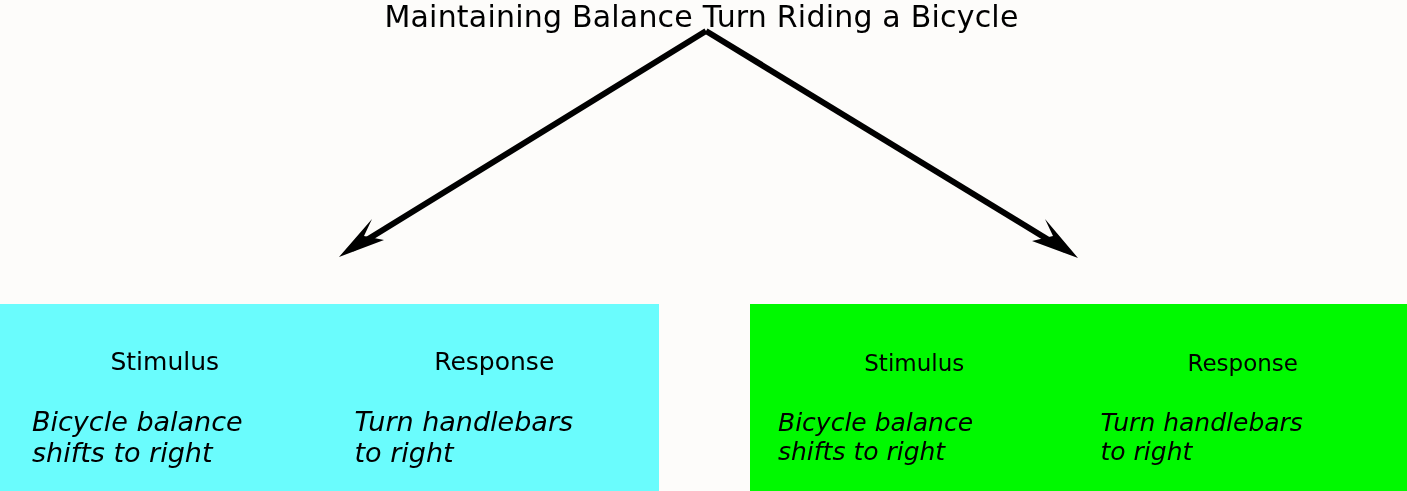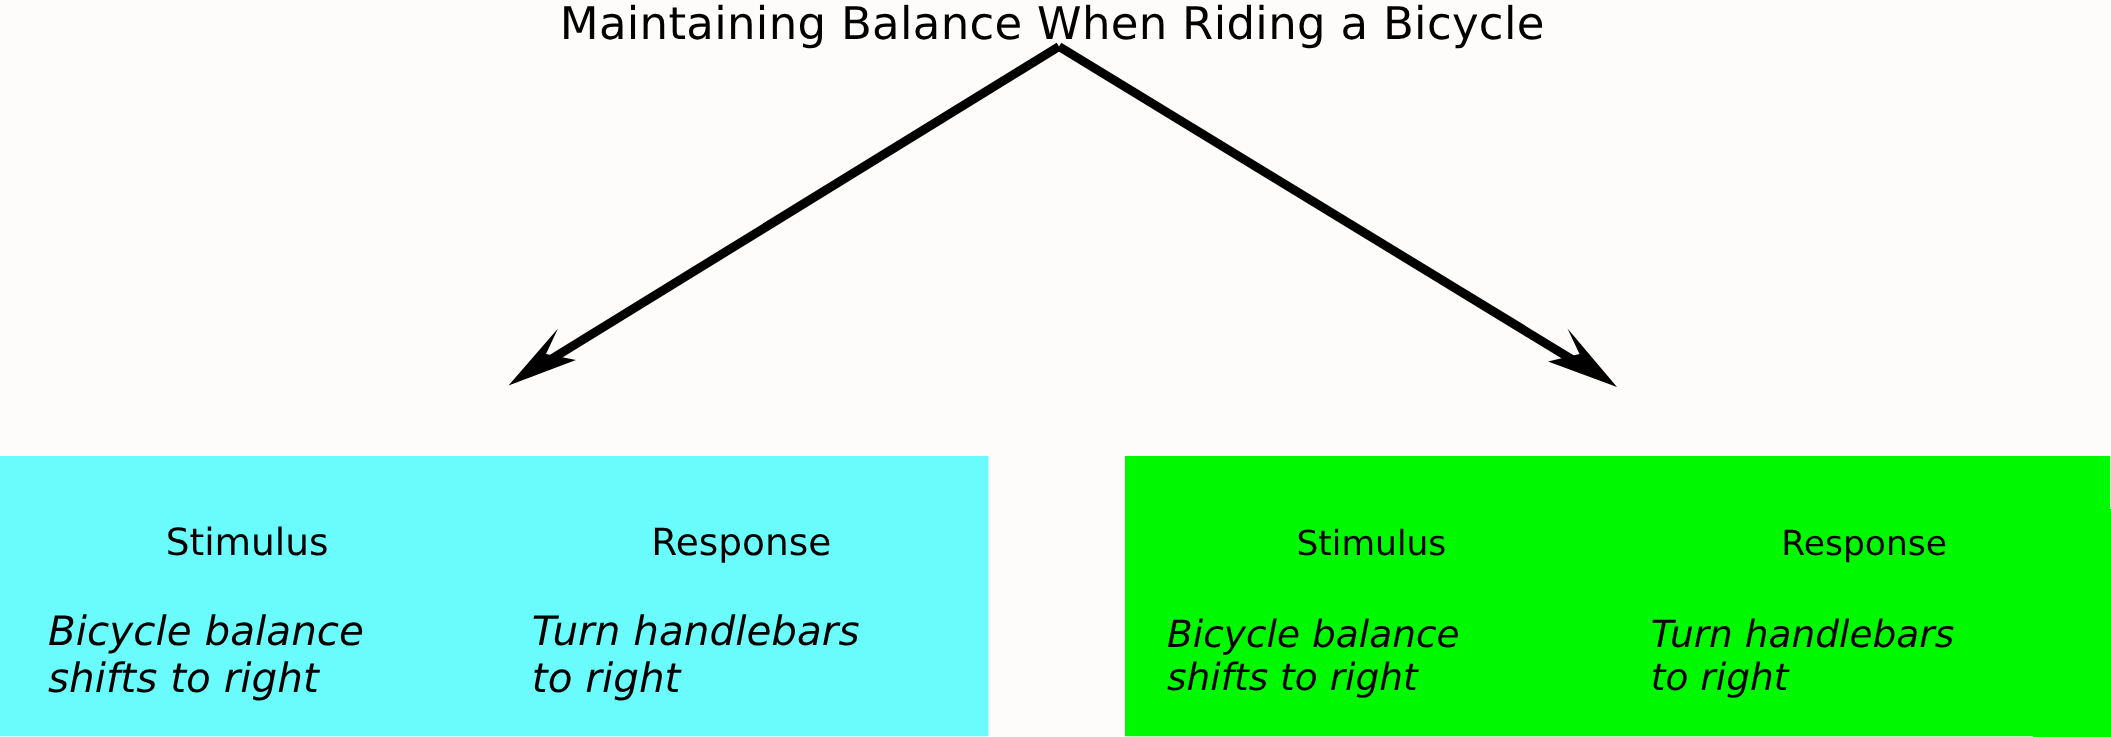--- a/index.html
+++ b/index.html
@@ -108,21 +108,21 @@
   #box-right #col-right-stimulus .col-body { left: 28px; }
   #box-right #col-right-response .col-body { left: 22px; }
 
   .body-line { display: block; white-space: nowrap; }
 </style>
 </head>
 <body>
 
 <div id="diagram-root">
 
-  <div id="diagram-title">Maintaining Balance When Riding a Bicycle</div>
+  <div id="diagram-title">Maintaining Balance Turn Riding a Bicycle</div>
 
   <svg id="arrow-layer" viewBox="0 0 1407 491" width="1407" height="491">
 
     <g>
       <line x1="706" y1="31" x2="352" y2="249" stroke="#000000" stroke-width="6" stroke-linecap="butt"></line>
       <polygon points="339,257 384,240 364,236 372,219" fill="#000000"></polygon>
     </g>
 
     <g>
       <line x1="706" y1="31" x2="1065" y2="250" stroke="#000000" stroke-width="6" stroke-linecap="butt"></line>

